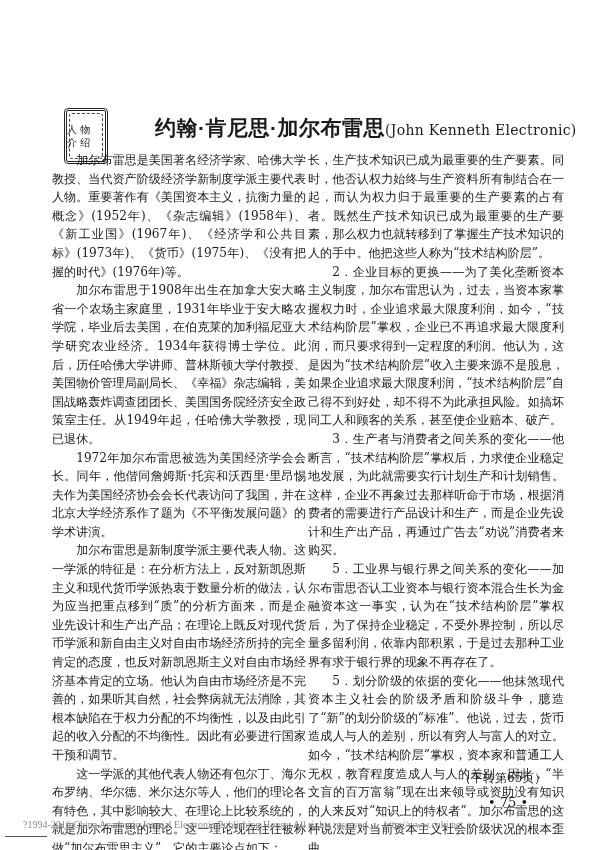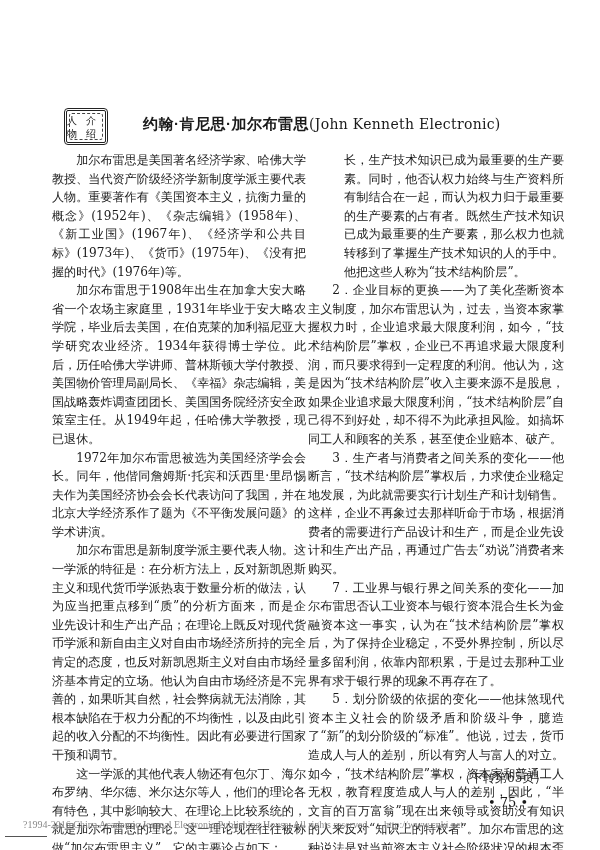--- a/index.html
+++ b/index.html
@@ -1,31 +1,31 @@
 <!DOCTYPE html>
 <html><head>
 <meta charset="utf-8">
 <style>
   html, body { margin: 0; padding: 0; background: #ffffff; }
   body { width: 600px; height: 850px; position: relative; overflow: hidden;
          font-family: "DejaVu Sans", sans-serif; color: #1a1a1a; }
-  .badge { position: absolute; left: 64px; top: 108px; width: 44px; height: 37px;
+  .badge { position: absolute; left: 64px; top: 108px; width: 44px; height: 56px;
            border: 3px double #222; border-radius: 4px; box-sizing: border-box;
-           display: flex; flex-direction: row; justify-content: center; align-items: center;
+           display: flex; flex-direction: column; justify-content: center; align-items: flex-start;
            font-family: "DejaVu Serif", serif; font-size: 10px; line-height: 13px; }
   .badge::before { content: ""; position: absolute; inset: 2px; border: 1px dashed #444; border-radius: 3px; }
   .title { position: absolute; left: 143px; top: 114px; white-space: nowrap; }
-  .title .cn { font-family: Liberation Sans, sans-serif; font-weight: bold; font-size: 15px; letter-spacing: 0.5px; }
+  .title .cn { font-family: Liberation Sans, sans-serif; font-weight: bold; font-size: 21px; letter-spacing: 0.5px; margin-left: 12px; }
   .title .en { font-family: "DejaVu Serif", serif; font-size: 14px; letter-spacing: 0.3px; }
   .col { position: absolute; top: 151px; font-family: "DejaVu Serif", serif; font-size: 12.1px;
          line-height: 18.6px; text-align: justify; }
   .col.left { left: 52px; width: 254px; }
   .col.right { left: 308px; width: 256px; }
   .col p { margin: 0; text-indent: 2em; }
-  .col p.cont { text-indent: 0; margin-left: 36px; }
+  .col p.cont { text-indent: 0; }
   .next { position: absolute; left: 445px; top: 770px; font-family: "DejaVu Serif", serif; font-size: 12px; margin-left: 14px; }
   .pageno { position: absolute; left: 488px; top: 795px; font-family: "DejaVu Serif", serif; font-size: 13px; }
   .footer { position: absolute; left: 23px; top: 819px; font-family: "Liberation Serif", serif;
             font-size: 10px; color: #8a8a8a; white-space: nowrap; }
   .footer .url { margin-left: 14px; }
   .footrule { position: absolute; left: 5px; top: 836px; width: 42px; border-top: 1px solid #555; }
 </style>
 </head>
 <body>
 
@@ -44,21 +44,21 @@
   <p>1972年加尔布雷思被选为美国经济学会会长。同年，他偕同詹姆斯·托宾和沃西里·里昂惕夫作为美国经济协会会长代表访问了我国，并在北京大学经济系作了题为《不平衡发展问题》的学术讲演。</p>
   <p>加尔布雷思是新制度学派主要代表人物。这一学派的特征是：在分析方法上，反对新凯恩斯主义和现代货币学派热衷于数量分析的做法，认为应当把重点移到“质”的分析方面来，而是企业先设计和生产出产品；在理论上既反对现代货币学派和新自由主义对自由市场经济所持的完全肯定的态度，也反对新凯恩斯主义对自由市场经济基本肯定的立场。他认为自由市场经济是不完善的，如果听其自然，社会弊病就无法消除，其根本缺陷在于权力分配的不均衡性，以及由此引起的收入分配的不均衡性。因此有必要进行国家干预和调节。</p>
   <p>这一学派的其他代表人物还有包尔丁、海尔布罗纳、华尔德、米尔达尔等人，他们的理论各有特色，其中影响较大、在理论上比较系统的，就是加尔布雷思的理论。这一理论现在往往被称做“加尔布雷思主义”。它的主要论点如下：</p>
 
 </div>
 
 <div class="col right">
   <p class="cont">长，生产技术知识已成为最重要的生产要素。同时，他否认权力始终与生产资料所有制结合在一起，而认为权力归于最重要的生产要素的占有者。既然生产技术知识已成为最重要的生产要素，那么权力也就转移到了掌握生产技术知识的人的手中。他把这些人称为“技术结构阶层”。</p>
   <p>2．企业目标的更换——为了美化垄断资本主义制度，加尔布雷思认为，过去，当资本家掌握权力时，企业追求最大限度利润，如今，“技术结构阶层”掌权，企业已不再追求最大限度利润，而只要求得到一定程度的利润。他认为，这是因为“技术结构阶层”收入主要来源不是股息，如果企业追求最大限度利润，“技术结构阶层”自己得不到好处，却不得不为此承担风险。如搞坏同工人和顾客的关系，甚至使企业赔本、破产。</p>
   <p>3．生产者与消费者之间关系的变化——他断言，“技术结构阶层”掌权后，力求使企业稳定地发展，为此就需要实行计划生产和计划销售。这样，企业不再象过去那样听命于市场，根据消费者的需要进行产品设计和生产，而是企业先设计和生产出产品，再通过广告去“劝说”消费者来购买。</p>
-  <p>7．工业界与银行界之间关系的变化——加尔布雷思否认工业资本与银行资本混合生长为金融资本这一事实，认为在“技术结构阶层”掌权后，为了保持企业稳定，不受外界控制，所以尽量多留利润，依靠内部积累，于是过去那种工业界有求于银行界的现象不再存在了。</p>
+  <p>5．工业界与银行界之间关系的变化——加尔布雷思否认工业资本与银行资本混合生长为金融资本这一事实，认为在“技术结构阶层”掌权后，为了保持企业稳定，不受外界控制，所以尽量多留利润，依靠内部积累，于是过去那种工业界有求于银行界的现象不再存在了。</p>
   <p>5．划分阶级的依据的变化——他抹煞现代资本主义社会的阶级矛盾和阶级斗争，臆造了“新”的划分阶级的“标准”。他说，过去，货币造成人与人的差别，所以有穷人与富人的对立。如今，“技术结构阶层”掌权，资本家和普通工人无权，教育程度造成人与人的差别，因此，“半文盲的百万富翁”现在出来领导或资助没有知识的人来反对“知识上的特权者”。加尔布雷思的这种说法是对当前资本主义社会阶级状况的根本歪曲。</p>
 </div>
 
 <div class="next">（下转第65页）</div>
 <div class="pageno">• 75 •</div>
 
 <div class="footer">
   <span>?1994-2016 China Academic Journal Electronic Publishing House. All rights reserved.</span><span class="url">http://www.cnki.net</span>
 </div>
 <div class="footrule"></div>

